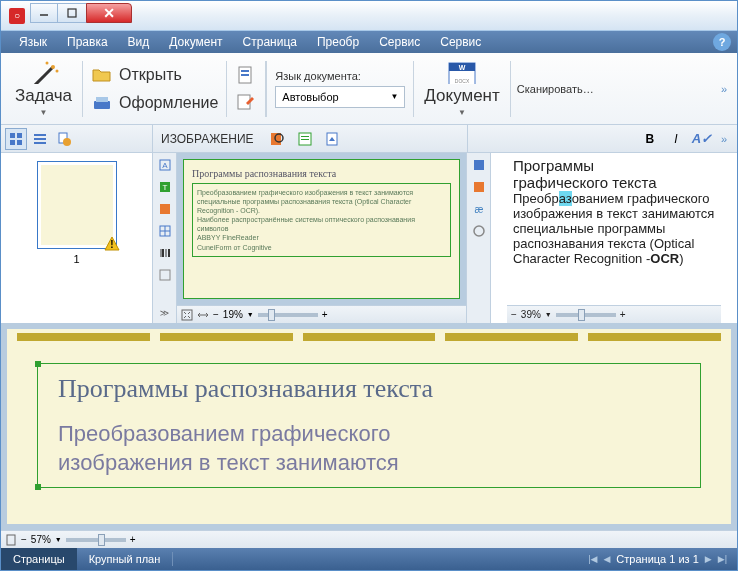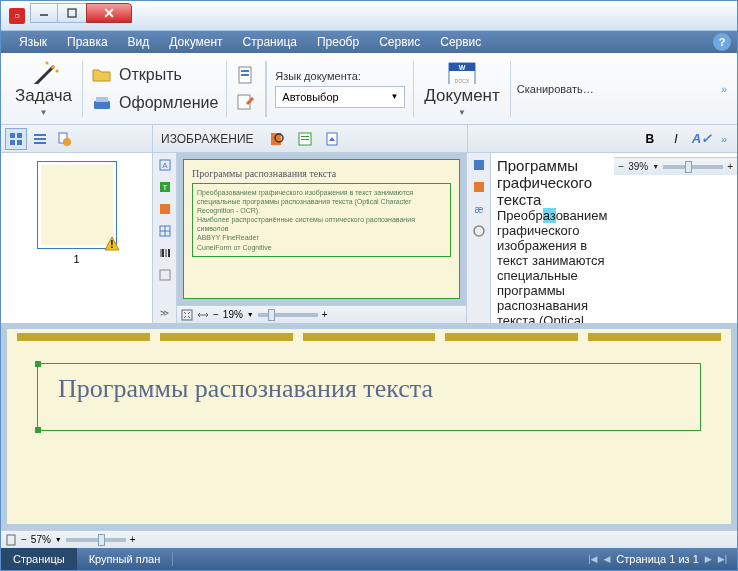--- a/index.html
+++ b/index.html
@@ -61,21 +61,21 @@
 .imgview { flex: 1; background: #b8ccdf; overflow: hidden; position: relative; display: flex; flex-direction: column; }
 .docimg { margin: 6px; border: 1px solid #30a030; background: #f8f5d8; flex: 1; padding: 8px; font-size: 8px; color: #4a6a4a; position: relative; }
 .docimg .dtitle { font-family: "Times New Roman", serif; color: #556; font-size: 10px; margin-bottom: 4px; }
 .docimg .greenbox { border: 1px solid #30a030; padding: 4px; font-size: 7px; line-height: 1.3; color: #5a7a5a; }
 .zoombar { height: 18px; background: linear-gradient(#f0f4f8, #e0e8f0); border-top: 1px solid #c0d0e0; display: flex; align-items: center; gap: 4px; padding: 0 4px; font-size: 10px; }
 .zoomslider { width: 60px; height: 4px; background: #b0c0d0; position: relative; }
 .zoomslider .handle { position: absolute; width: 7px; height: 12px; background: #e0e8f0; border: 1px solid #8aa0b8; top: -4px; }
 
 .textpane { width: 270px; background: #fff; display: flex; }
 .texttoolbar { width: 24px; background: #e8eef4; border-right: 1px solid #c0d0e0; display: flex; flex-direction: column; gap: 2px; padding-top: 2px; align-items: center; }
-.textview { flex: 1; padding: 4px 6px; font-family: "Times New Roman", serif; font-size: 13px; color: #222; overflow: hidden; display: flex; }
+.textview { flex: 1; padding: 4px 22px; font-family: "Times New Roman", serif; font-size: 13px; color: #222; overflow: hidden; display: flex; flex-direction: column; }
 .textview .t1 { font-size: 15px; }
 .textview .hl { background: #6fd8f0; }
 
 .bottompane { flex: 1; background: #b8ccdf; display: flex; flex-direction: column; }
 .bigdoc { flex: 1; margin: 6px; background: #f8f5d8; overflow: hidden; position: relative; }
 .bigdoc .bars { height: 16px; display: flex; gap: 10px; padding: 4px 10px; }
 .bigdoc .bars div { flex: 1; height: 8px; background: #c0a830; }
 .bigdoc .bigbox { margin: 18px 30px; border: 1px solid #30a030; padding: 10px 20px; position: relative; }
 .bigdoc .bigbox::before, .bigdoc .bigbox::after { content: ""; position: absolute; width: 6px; height: 6px; background: #30a030; left: -3px; }
 .bigdoc .bigbox::before { top: -3px; } .bigdoc .bigbox::after { bottom: -3px; }
@@ -397,20 +397,21 @@
       <div class="bigdoc">
         <div class="bars">
             <div></div>
             <div></div>
             <div></div>
             <div></div>
             <div></div>
           </div>
         <div class="bigbox">
           <div class="bt1">Программы распознавания текста</div>
+          <div class="bt2"><span>Преобразованием графического</span><br><span>изображения в текст занимаются</span></div>
         </div>
       </div>
       <div class="zoombar" style="height:18px">
         <span>
             <svg width="12" height="12">
               <rect x="2" y="1" width="8" height="10" fill="none" stroke="#666"></rect>
             </svg>
           </span>
         <span>−</span>
         <span>57%</span>

